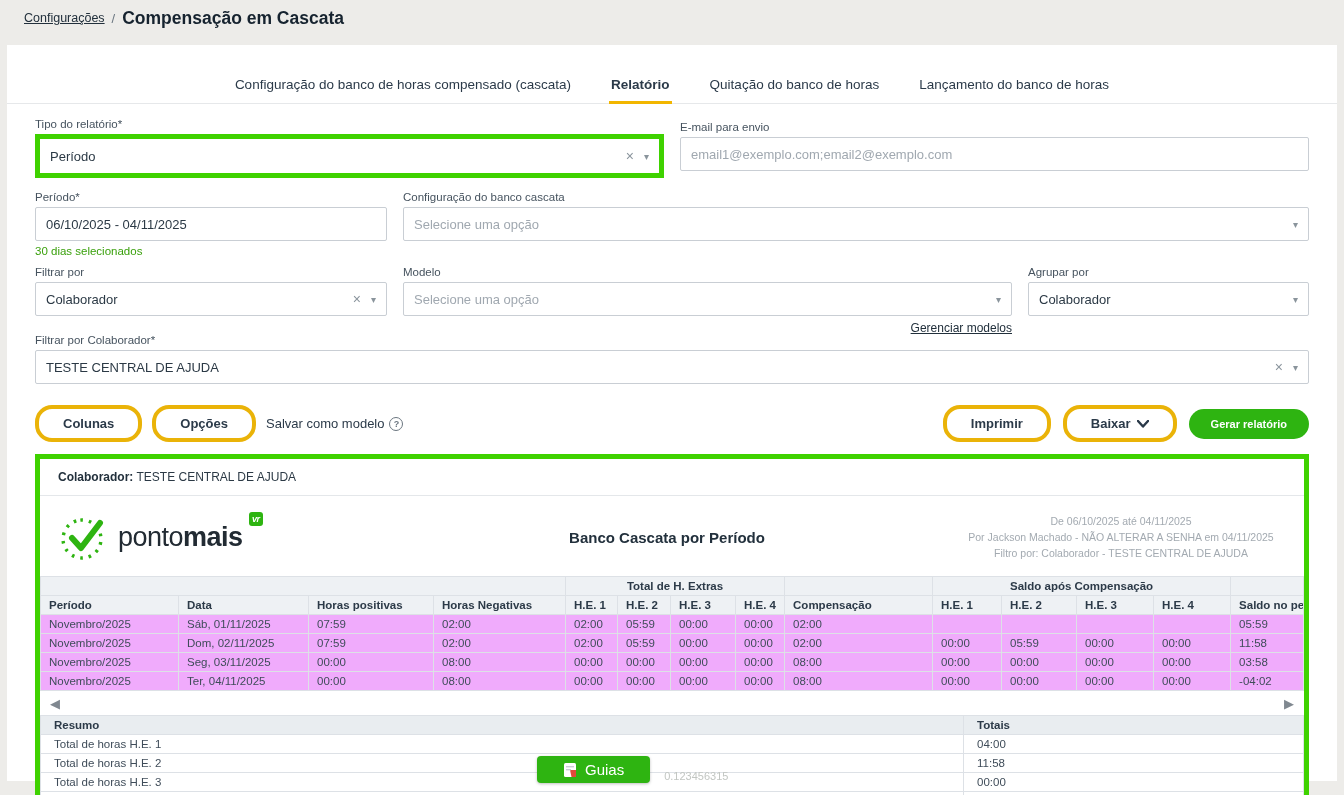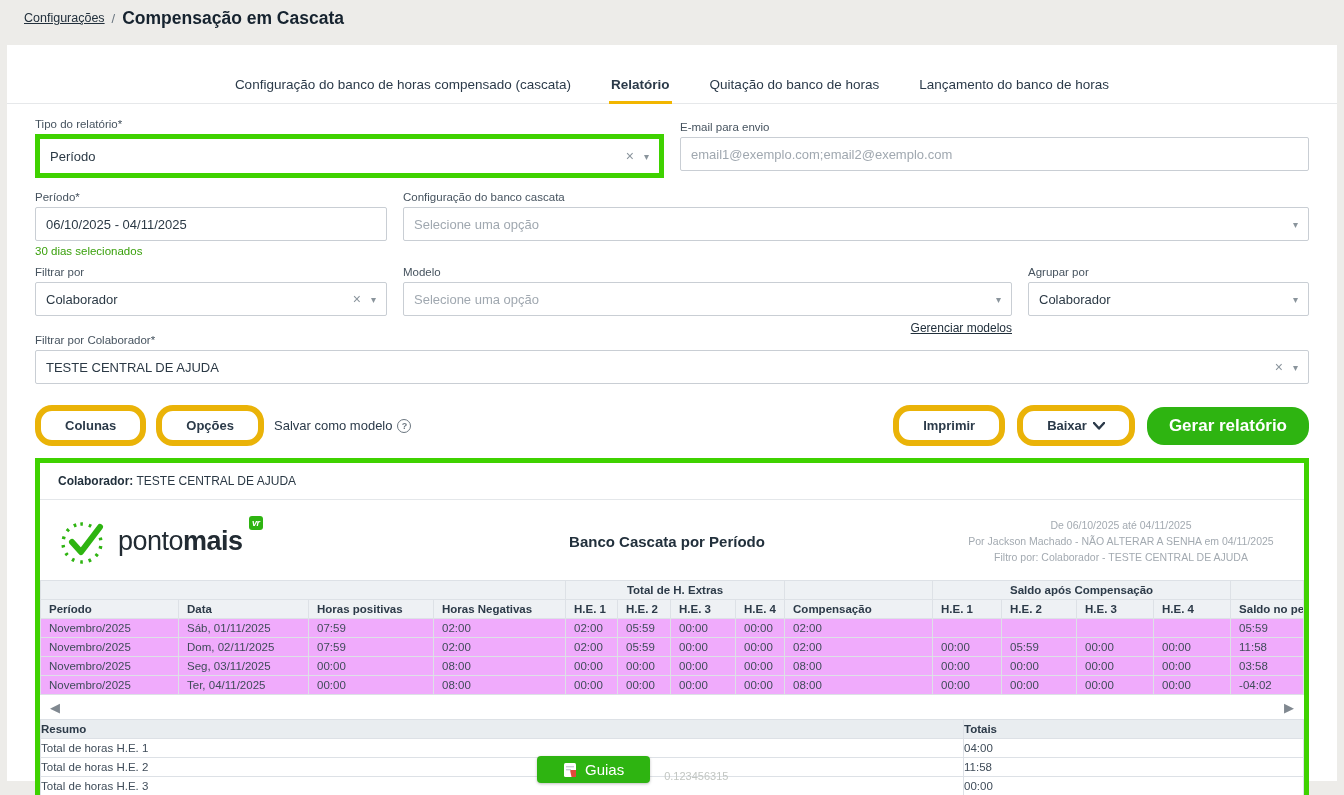--- a/index.html
+++ b/index.html
@@ -40,33 +40,33 @@
   .helper-green { font-size: 11.5px; color: #3aa00c; margin-top: 4px; }
   .manage-link { font-size: 12px; color: #22303c; text-decoration: underline; margin-top: 5px; align-self: flex-end; cursor: pointer; }
   .w-narrow { width: 352px; flex: none; }
   .w-agrupar { width: 281px; flex: none; }
   .flex1 { flex: 1; }
   .half { width: calc(50% - 8px); flex: none; }
   .annotation-select { border: 5px solid #3fd200; }
   
   .toolbar { display: flex; align-items: center; padding: 8px 28px 0; }
   .pill {
-    border: 6px solid #eab308; border-radius: 17px; background: #fff; color: #2b3a49;
+    border: 4px solid #eab308; border-radius: 17px; background: #fff; color: #2b3a49;
     font-size: 13px; font-weight: bold; padding: 7px 24px; cursor: pointer; margin-right: 10px;
     font-family: "Liberation Sans", "DejaVu Sans", sans-serif; display: inline-flex; align-items: center; gap: 6px;
   }
   .save-model { font-size: 13px; color: #2b3a49; display: inline-flex; align-items: center; gap: 5px; }
   .help-circle {
     width: 14px; height: 14px; border: 1.4px solid #6b7680; border-radius: 50%;
     font-size: 9px; color: #6b7680; display: inline-flex; align-items: center; justify-content: center; font-weight: bold;
   }
   .spacer { flex: 1; }
   .btn-green {
     border: none; border-radius: 17px; background: #2eb411; color: #fff;
-    font-size: 17px; font-weight: bold; padding: 9px 22px; cursor: pointer;
+    font-size: 11px; font-weight: bold; padding: 9px 22px; cursor: pointer;
     font-family: "Liberation Sans", "DejaVu Sans", sans-serif;
   }
   
   .report-box { margin: 12px 28px 0 28px; border: 5px solid #3fd200; background: #fff; }
   .employee-bar { padding: 11px 18px; font-size: 12px; border-bottom: 1px solid #e4e7ea; }
   .employee-bar b { color: #22303c; }
   .report-head { display: flex; align-items: center; padding: 14px 18px 12px; }
   .logo-wrap { display: flex; align-items: center; width: 320px; }
   .brand { font-size: 27px; color: #222b33; letter-spacing: -0.5px; margin-left: 6px; position: relative; }
   .brand .bold { font-weight: bold; }
@@ -81,21 +81,21 @@
   .rtable th, .rtable td { border: 1px solid #dde1e6; font-size: 11.5px; padding: 3px 8px; text-align: left; overflow: hidden; white-space: nowrap; }
   .rtable thead th { background: #eef1f4; color: #2c3a48; font-weight: bold; }
   .rtable .group-th { text-align: center; }
   .rtable td { color: #3f4c59; background: #f0abfc; }
   .rtable { border-top: none; }
   .rtable tr { height: 18px; }
   
   .pager { display: flex; justify-content: space-between; align-items: center; padding: 3px 10px; height: 24px; }
   .pager span { color: #808890; font-size: 13px; cursor: pointer; line-height: 1; }
   
-  .stable th, .stable td { border: 1px solid #dde1e6; font-size: 11.5px; padding: 3px 0; text-align: left; white-space: nowrap; }
+  .stable th, .stable td { border: 1px solid #dde1e6; font-size: 11.5px; padding: 3px 13px; text-align: left; white-space: nowrap; }
   .stable thead th { background: #e9edf0; color: #2c3a48; font-weight: bold; }
   .stable td { color: #3f4c59; background: #fff; }
   .stable tr { height: 18px; }
   .stable .totais-col { width: 340px; }
   
   .guias-wrap { position: absolute; left: 537px; top: 756px; z-index: 10; display: flex; align-items: flex-start; }
   .guias-btn {
     background: #2eb411; border: none; border-radius: 4px; color: #fff; font-size: 15px;
     padding: 5px 26px; cursor: pointer; display: inline-flex; align-items: center; gap: 8px;
     font-family: "Liberation Sans", "DejaVu Sans", sans-serif; box-shadow: 0 1px 3px rgba(0,0,0,.25);

